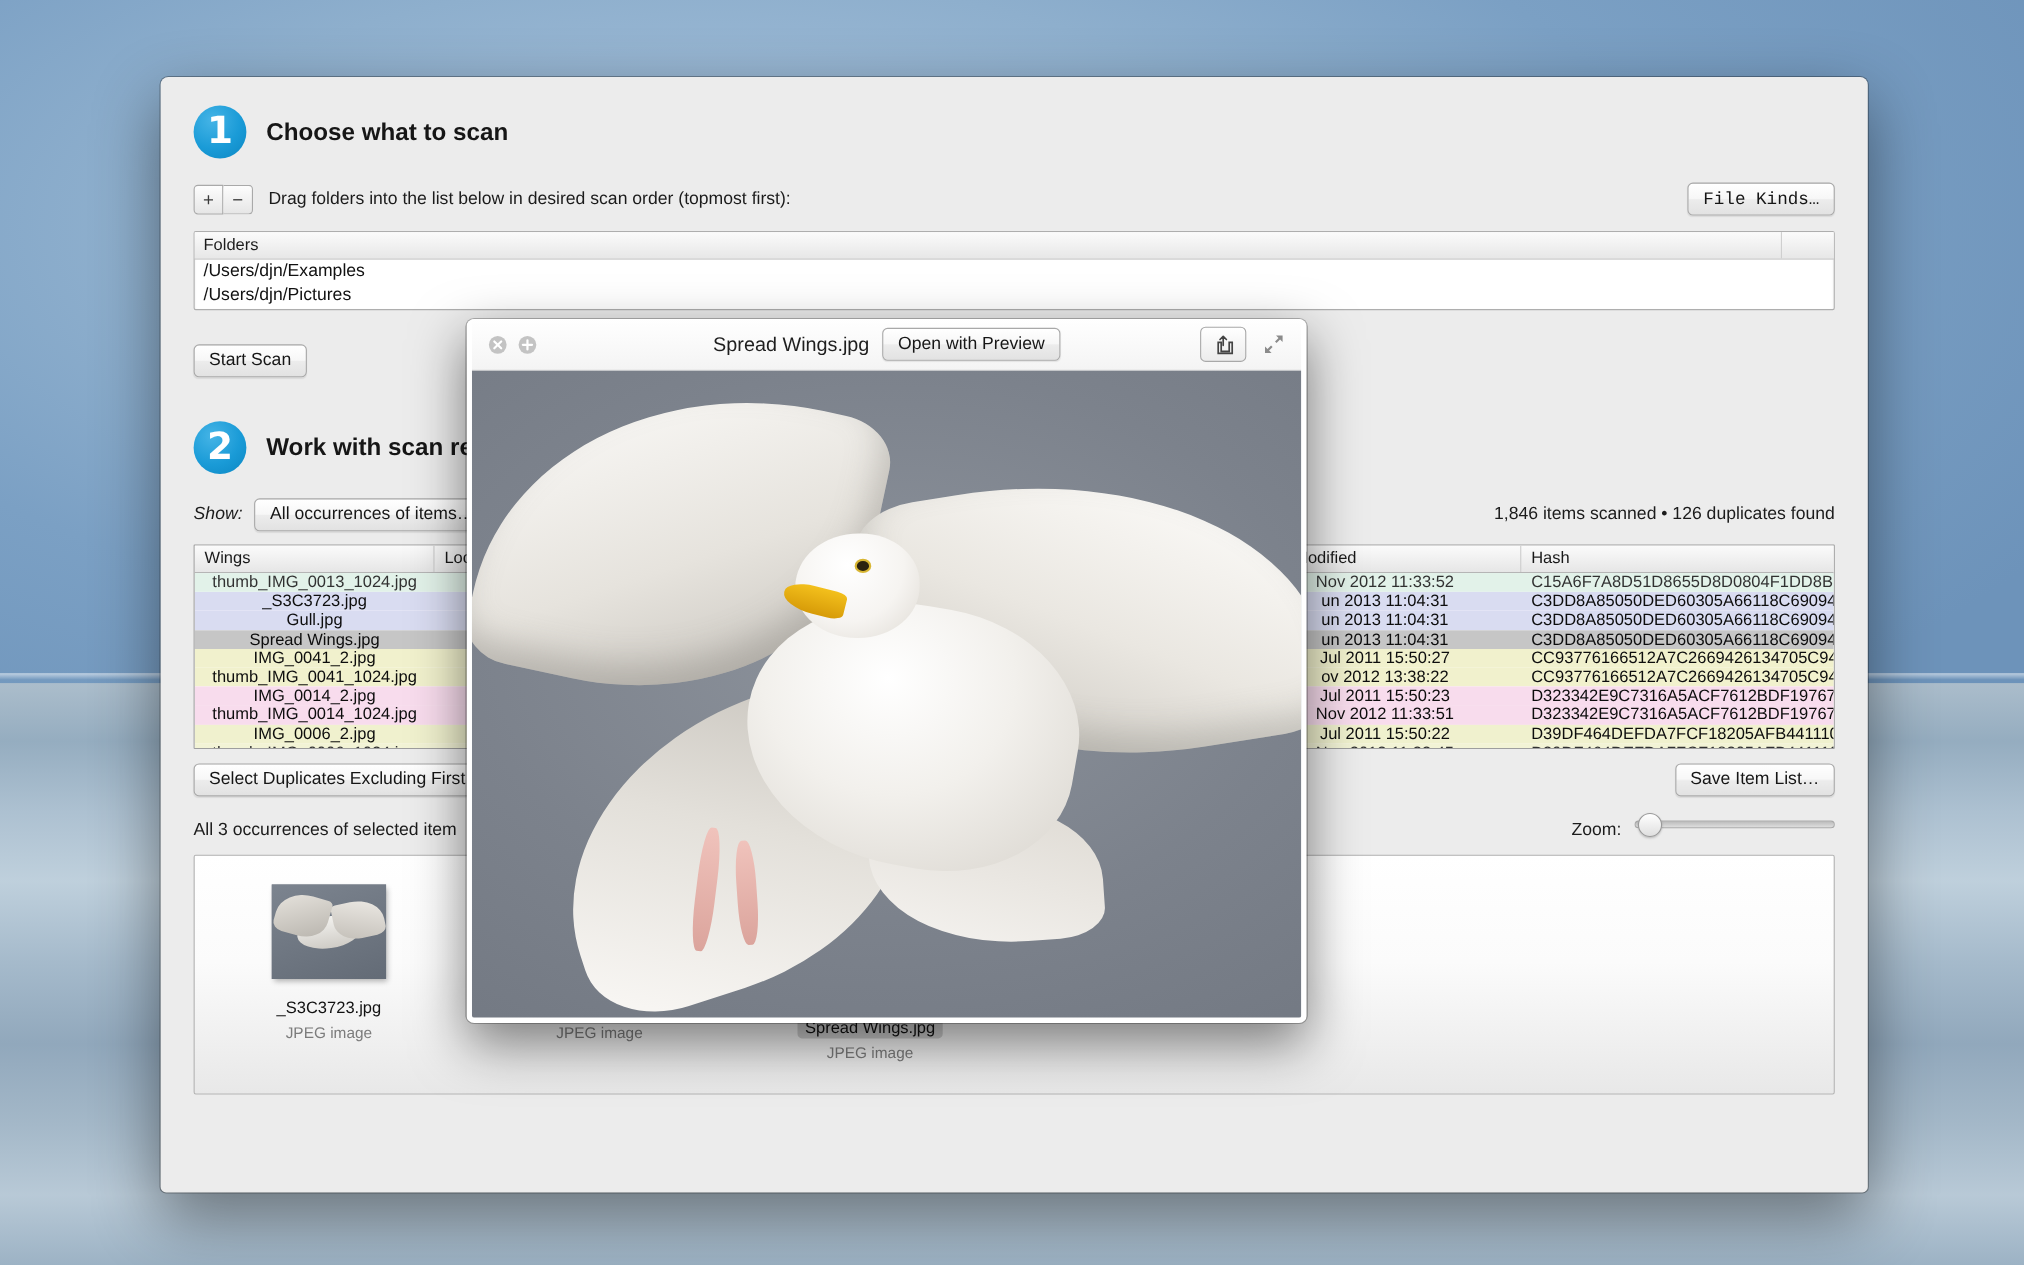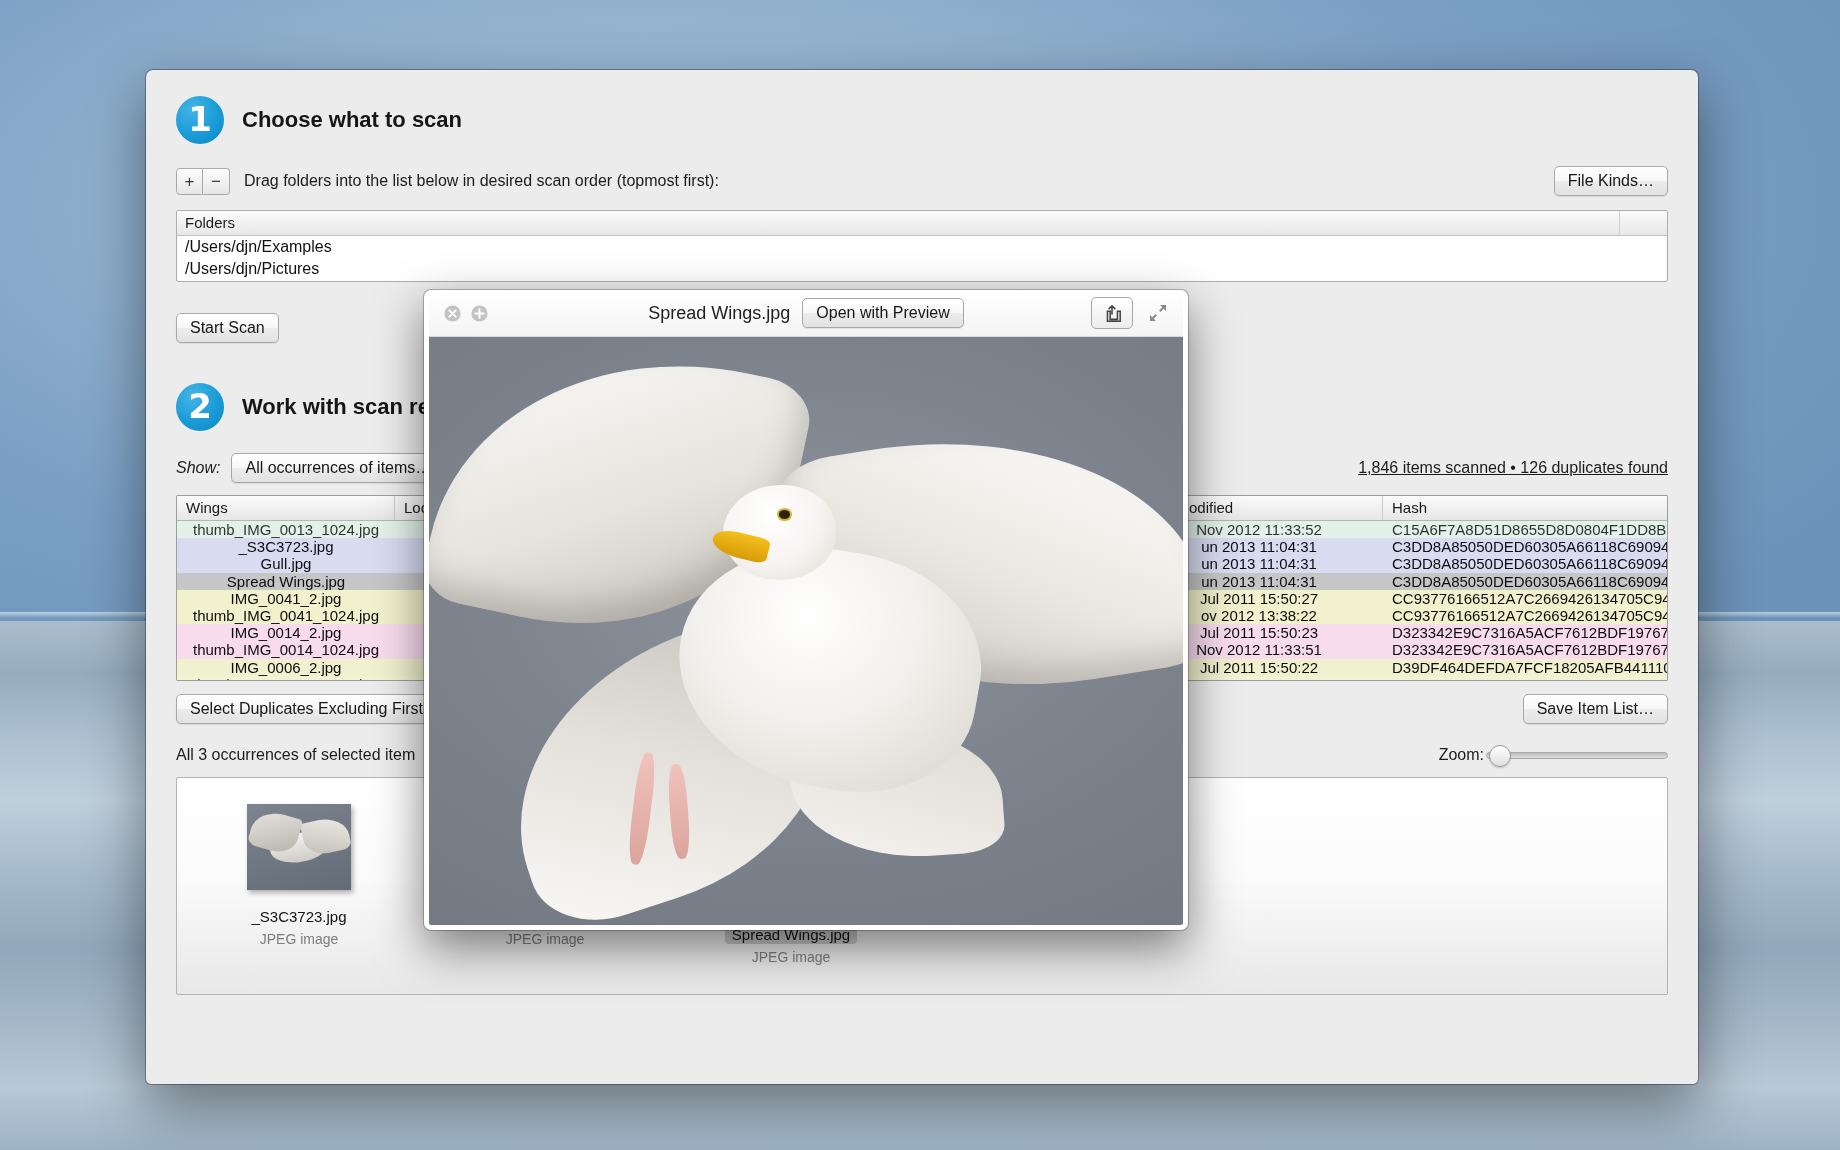--- a/index.html
+++ b/index.html
@@ -118,21 +118,21 @@
   .th.c-hash { flex: 1; border-right: none; }
   .tr { display: flex; height: 17.2px; font-size: 15px; color: #0d0d0d; align-items: center; }
   .td { padding: 0 9px; white-space: nowrap; overflow: hidden; text-align: center; }
   .td.c-file { width: 218px; }
   .td.c-loc  { width: 740px; }
   .td.c-mod  { width: 248px; }
   .td.c-hash { flex: 1; }
 
   .sub-row { display: flex; align-items: center; justify-content: space-between; margin-top: 13px; }
 
-  .zoom-slider { display: flex; align-items: center; gap: 2px; margin-left: 27px; }
+  .zoom-slider { display: flex; align-items: flex-start; gap: 12px; margin-left: 27px; }
   .slider-track {
     width: 182px; height: 7px; border-radius: 4px;
     background: linear-gradient(180deg,#bdbdbd,#dedede);
     border: 1px solid #a9a9a9; position: relative;
   }
   .slider-knob {
     position: absolute; left: 2px; top: -8px; width: 22px; height: 22px; border-radius: 50%;
     background: linear-gradient(180deg,#ffffff,#dfdfdf);
     border: 1px solid #9a9a9a; box-shadow: 0 1px 2px rgba(0,0,0,.2);
   }
@@ -279,21 +279,21 @@
       <div class="badge">1</div>
       <div class="step-title">Choose what to scan</div>
     </div>
 
     <div class="row" style="margin-top:22px;">
       <div class="plusminus">
         <div class="pm-btn">+</div>
         <div class="pm-btn">−</div>
       </div>
       <div class="hint">Drag folders into the list below in desired scan order (topmost first):</div>
-      <button class="btn" style="margin-left:auto;">File Kinds…</button>
+      <button class="btn" style="margin-left:auto;font-family:Liberation Mono, monospace;">File Kinds…</button>
     </div>
 
     <div class="list-box" style="height:72px;">
       <div class="list-head">
         <div class="col1">Folders</div>
         <div class="col2"></div>
       </div>
       <div class="folder-row">/Users/djn/Examples</div>
       <div class="folder-row">/Users/djn/Pictures</div>
     </div>
@@ -304,21 +304,21 @@
     <div class="step" style="margin-top:40px;">
       <div class="badge">2</div>
       <div class="step-title">Work with scan results</div>
     </div>
 
     <div class="row" style="margin-top:22px;">
       <div class="hint" style="margin-right:11px;font-style:italic;">Show:</div>
       <button class="btn" style="padding-right:30px; position:relative;">
         <span>All occurrences of items…</span>
       </button>
-      <div class="hint" style="margin-left:auto;text-decoration:underline;">1,846 items scanned • 126 duplicates found</div>
+      <div class="hint" style="margin-left:auto;">1,846 items scanned • 126 duplicates found</div>
     </div>
 
     <div class="tbl-wrap">
       <div class="tbl-head">
         <div class="th c-file">Wings</div>
         <div class="th c-loc">Location</div>
         <div class="th c-mod">Last Modified</div>
         <div class="th c-hash">Hash</div>
       </div>
       <div id="tbl-body">

